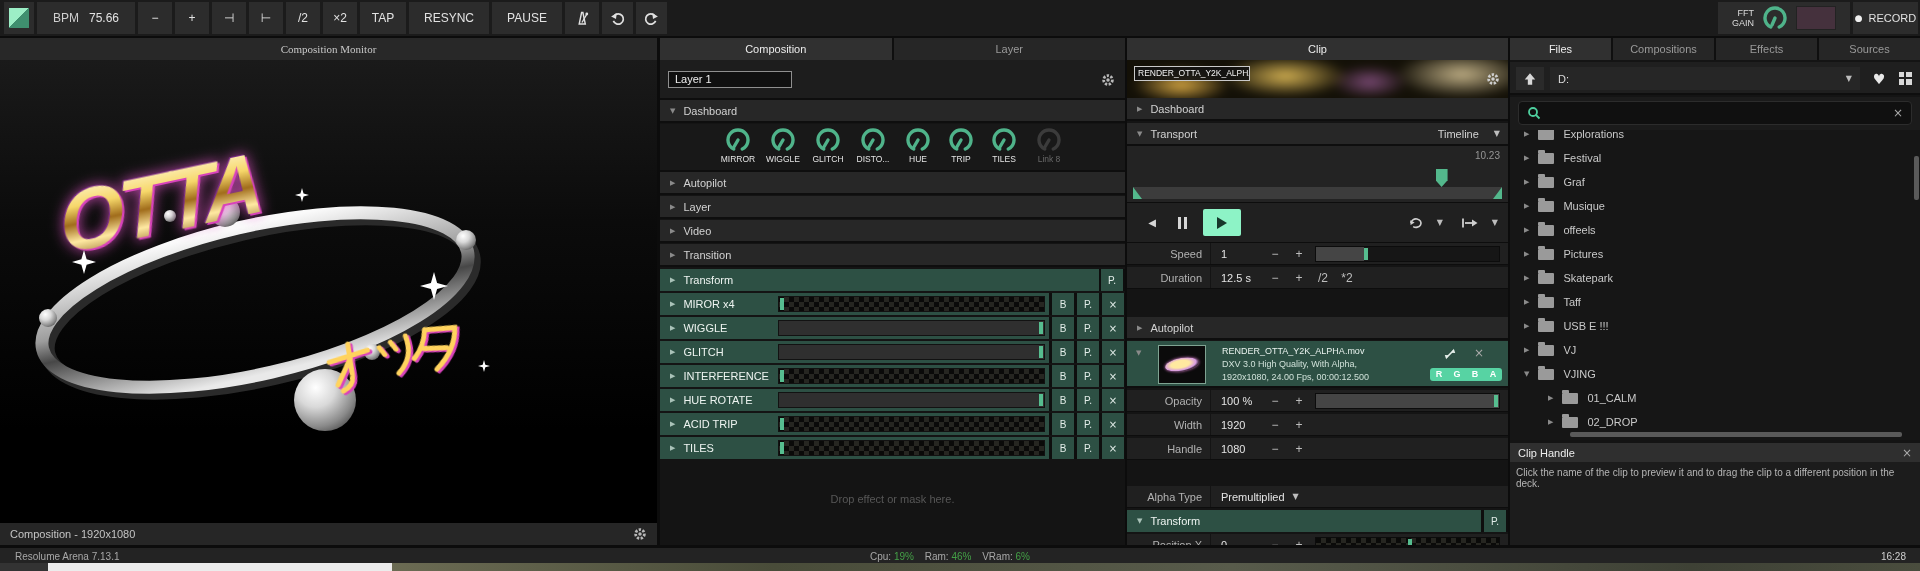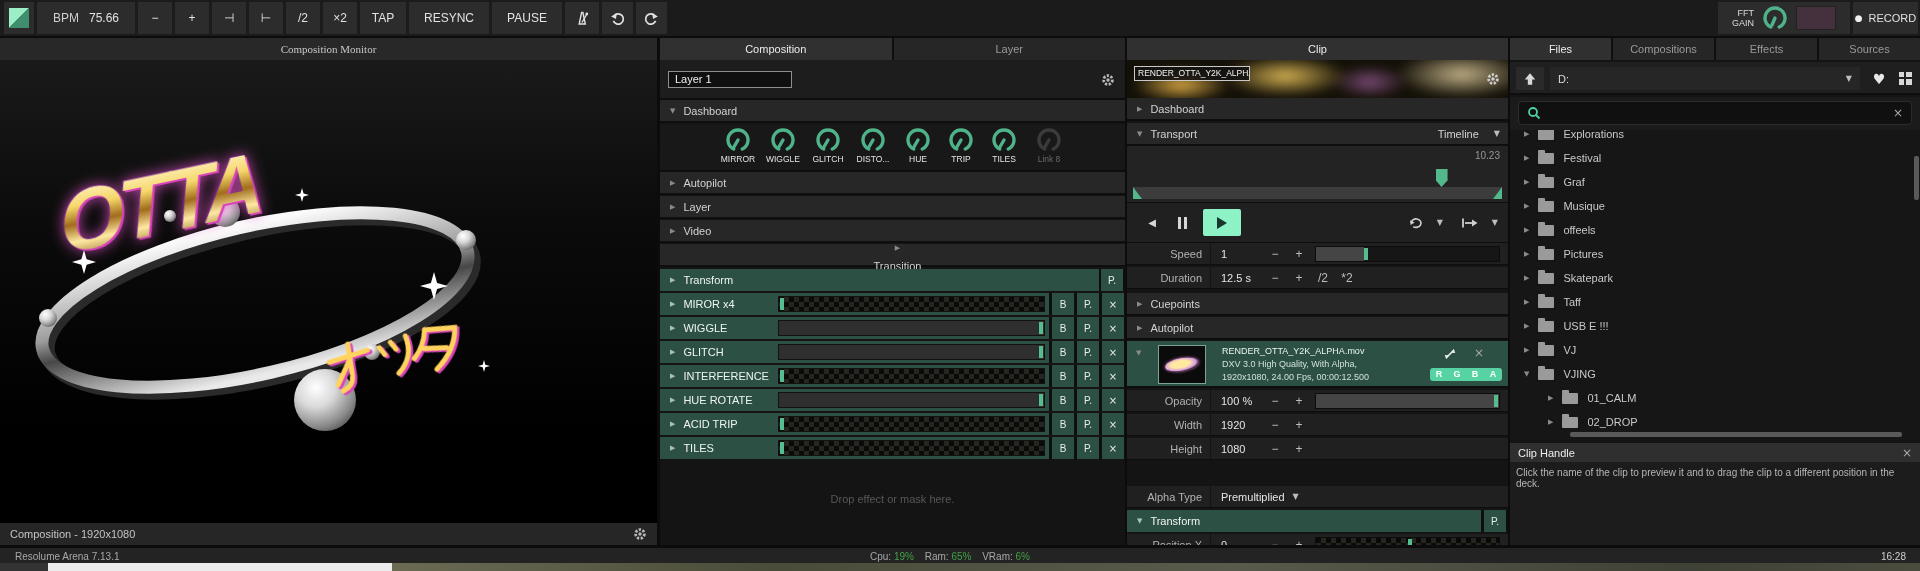--- a/index.html
+++ b/index.html
@@ -326,21 +326,21 @@
       <span>Autopilot</span>
     </div>
   <div class="secrow" style="top:158px;">
       <span class="tri"></span>
       <span>Layer</span>
     </div>
   <div class="secrow" style="top:182px;">
       <span class="tri"></span>
       <span>Video</span>
     </div>
-  <div class="secrow" style="top:206px;flex-direction:column;">
+  <div class="secrow" style="top:206px;">
       <span class="tri"></span>
       <span>Transition</span>
     </div>
 
   <div class="fxrow" style="top:231px;">
     <div class="seg seg-main" style="width:439px;">
         <span class="tri"></span>
         <span>Transform</span>
       </div>
     <div class="seg fxbtn" style="left:441px;">P.</div>
@@ -506,24 +506,20 @@
       </span>
   </div>
   <div class="crow" style="top:229px;">
     <span class="clabel">Duration</span>
     <span class="cval">12.5 s</span>
     <span class="step">−</span>
     <span class="step">+</span>
     <span class="step">/2</span>
     <span class="step">*2</span>
   </div>
-  <div class="secrow" style="top:255px;">
-      <span class="tri"></span>
-      <span>Cuepoints</span>
-    </div>
   <div class="secrow" style="top:279px;">
       <span class="tri"></span>
       <span>Autopilot</span>
     </div>
 
   <div id="filerow">
     <span class="tri down abs" style="left:9px;top:8px;"></span>
     <div id="filethumb">
         <div class="mini"></div>
       </div>
@@ -558,21 +554,21 @@
         <span class="tick r" style="top:1px;bottom:1px;"></span>
       </span>
   </div>
   <div class="crow" style="top:376px;">
     <span class="clabel">Width</span>
     <span class="cval">1920</span>
     <span class="step">−</span>
     <span class="step">+</span>
   </div>
   <div class="crow" style="top:400px;">
-    <span class="clabel">Height</span>
+    <span class="clabel">Handle</span>
     <span class="cval">1080</span>
     <span class="step">−</span>
     <span class="step">+</span>
   </div>
   <div class="crow" style="top:448px;">
     <span class="clabel">Alpha Type</span>
     <span class="cval" style="min-width:0;">Premultiplied</span>
     <span class="caret"></span>
   </div>
   <div class="fxrow" style="top:472px;">
@@ -705,21 +701,21 @@
   </div>
   <div id="cliphandle-body">Click the name of the clip to preview it and to drag the clip to a different position in the deck.</div>
 </div>
 
 <div id="statusbar">
   <span class="abs" style="left:8px;top:3px;margin-left:7px;">Resolume Arena 7.13.1</span>
   <span class="abs" style="left:870px;top:3px;">
     <span>Cpu:</span>
     <span class="v">19%</span>
     <span style="margin-left:8px;">Ram:</span>
-    <span class="v">65%</span>
+    <span class="v">46%</span>
     <span style="margin-left:8px;">VRam:</span>
     <span class="v">6%</span>
   </span>
   <span class="abs" style="right:14px;top:3px;color:#cfcfcf;">16:28</span>
 </div>
 <div id="sliver">
   <span class="white"></span>
   <span class="olive"></span>
 </div>
 

